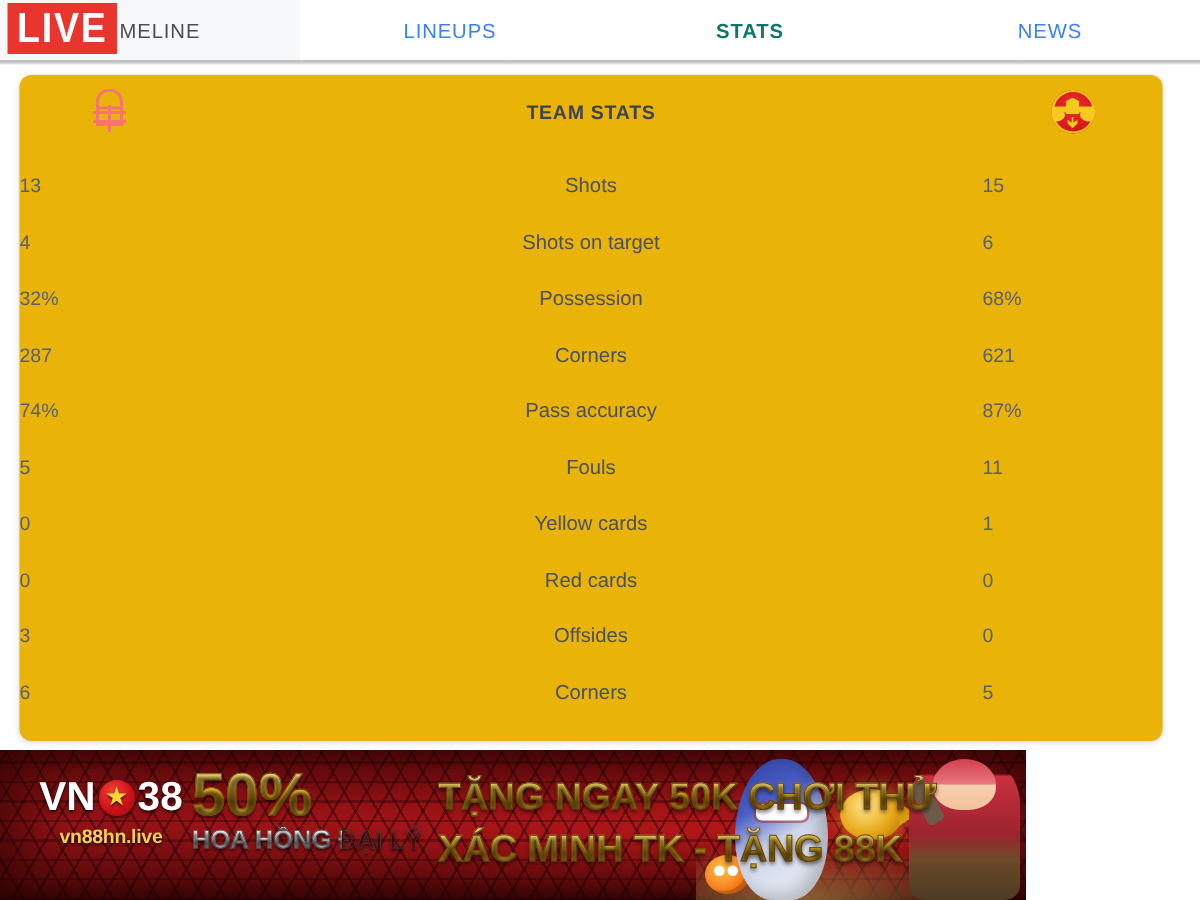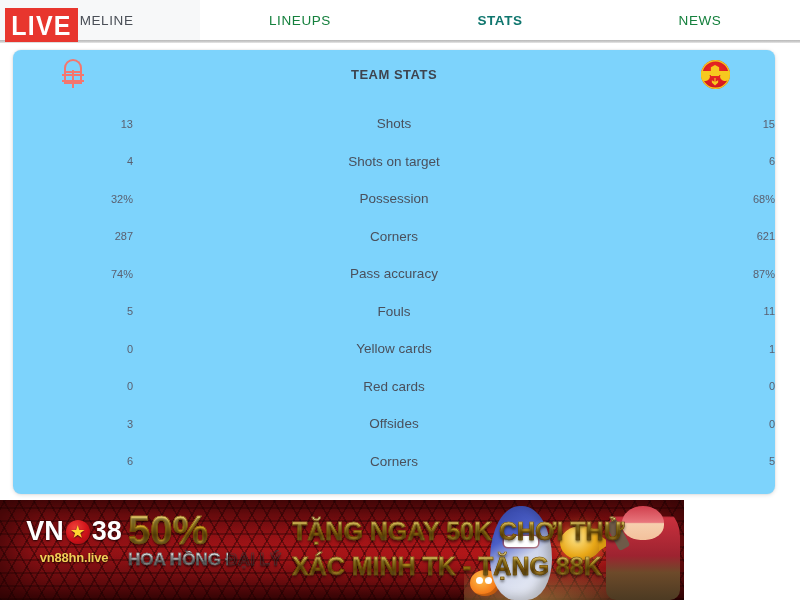--- a/index.html
+++ b/index.html
@@ -30,21 +30,21 @@
     align-items: center;
   }
   .tab {
     flex: 1 1 0;
     height: 40px;
     display: flex;
     align-items: center;
     justify-content: center;
     font-size: 13.5px;
     letter-spacing: 0.6px;
-    color: #15803d;
+    color: #3b82f6;
     text-transform: uppercase;
     cursor: pointer;
     user-select: none;
   }
   .tab.tab-timeline {
     background: #f7f8f9;
     color: #4a4f57;
   }
   .tab.active {
     color: #0f766e;
@@ -54,21 +54,21 @@
     position: absolute;
     top: 40px; left: 0;
     width: 800px;
     height: 3px;
     background: linear-gradient(to bottom, #b9b9b9 0%, #cccccc 55%, #e8e8e8 100%);
   }
 
   
   .live-badge {
     position: absolute;
-    top: 8px;
+    top: 2px;
     left: 5px;
     width: 73px;
     height: 34px;
     background: #e8362e;
     display: flex;
     align-items: center;
     justify-content: center;
     z-index: 20;
   }
   .live-badge span {
@@ -81,21 +81,21 @@
     transform: scaleY(1.12);
   }
 
   
   .stats-card {
     position: absolute;
     top: 50px;
     left: 13px;
     width: 762px;
     height: 444px;
-    background: #7dd3fc;
+    background: #eab308;
     border-radius: 8px;
     box-shadow: 0 1px 4px rgba(0,0,0,0.13), 0 0 0 1px rgba(0,0,0,0.025);
     box-sizing: border-box;
   }
 
   .stats-header {
     position: relative;
     height: 48px;
     display: flex;
     align-items: center;
@@ -119,22 +119,22 @@
 
   
   .rows { padding-top: 7px; }
   .srow {
     display: flex;
     align-items: center;
     height: 37.5px;
   }
   .sval {
     width: 120px;
-    text-align: right;
-    font-size: 11px;
+    text-align: left;
+    font-size: 13px;
     color: #5a6070;
   }
   .sval.left  { margin-left: 0px; }
   .sval.right { margin-left: auto; margin-right: 0px; }
   .slabel {
     flex: 1 1 auto;
     text-align: center;
     font-size: 13.5px;
     color: #4a505c;
   }

